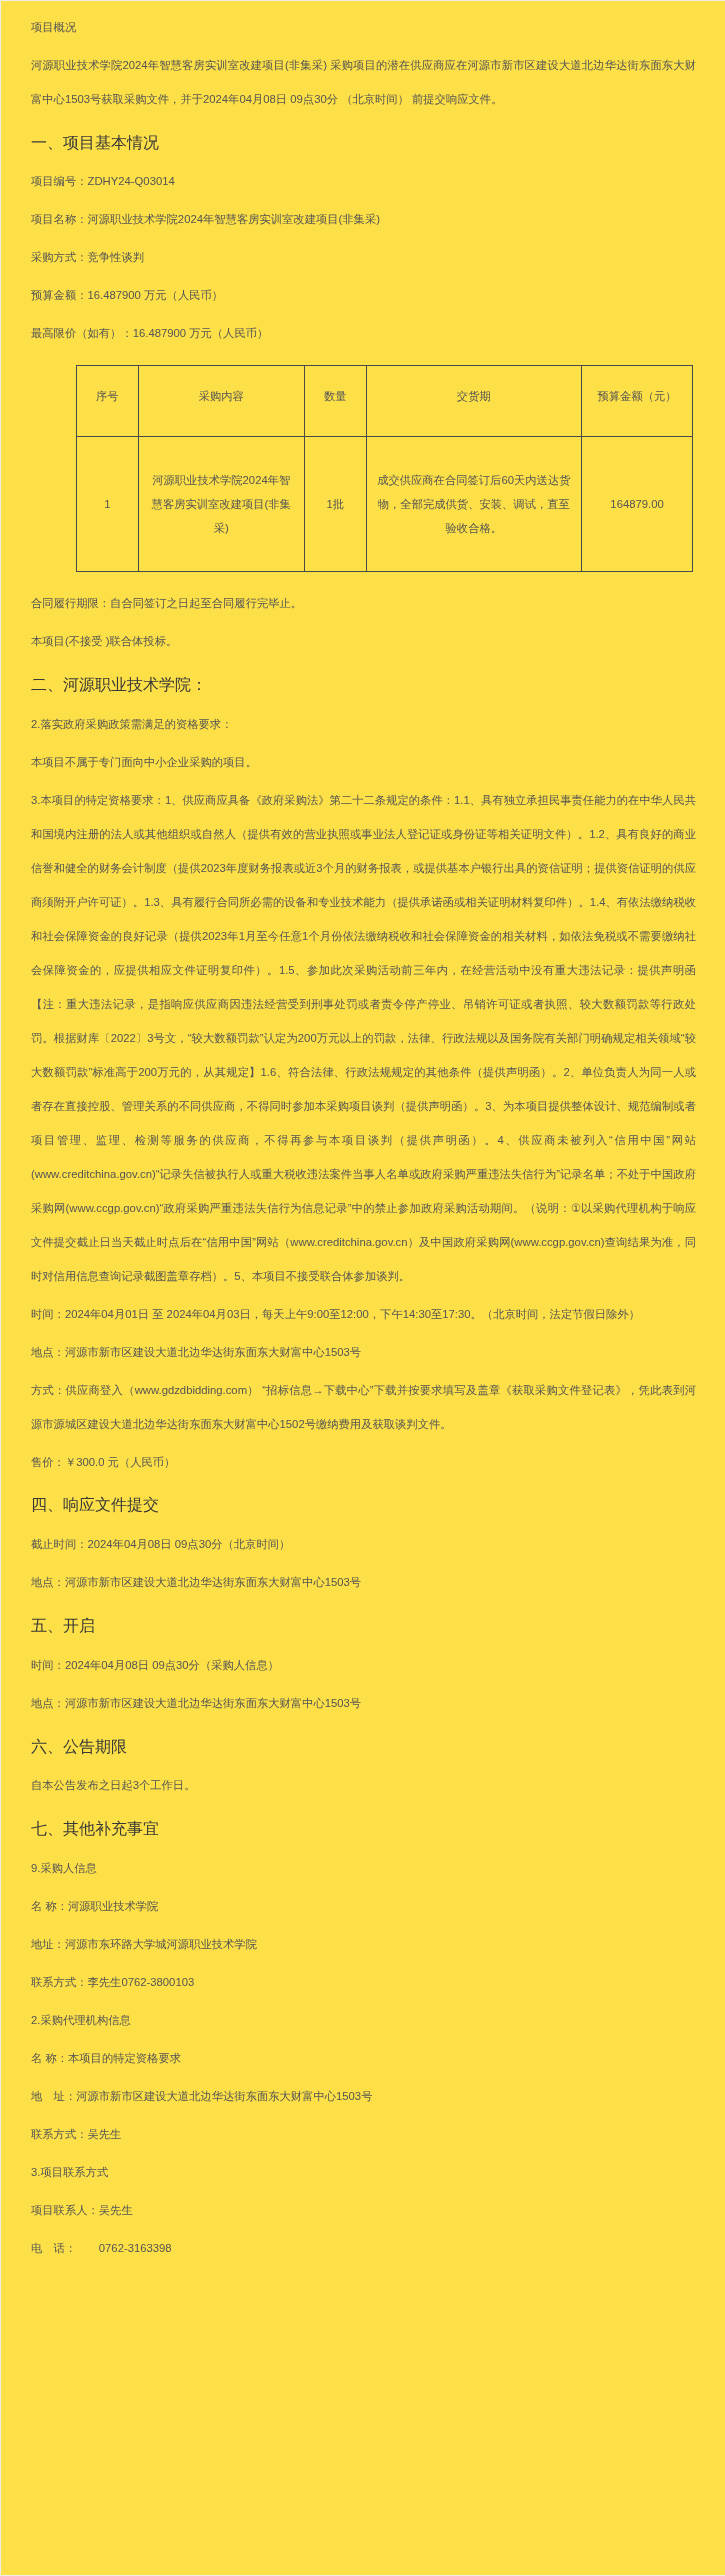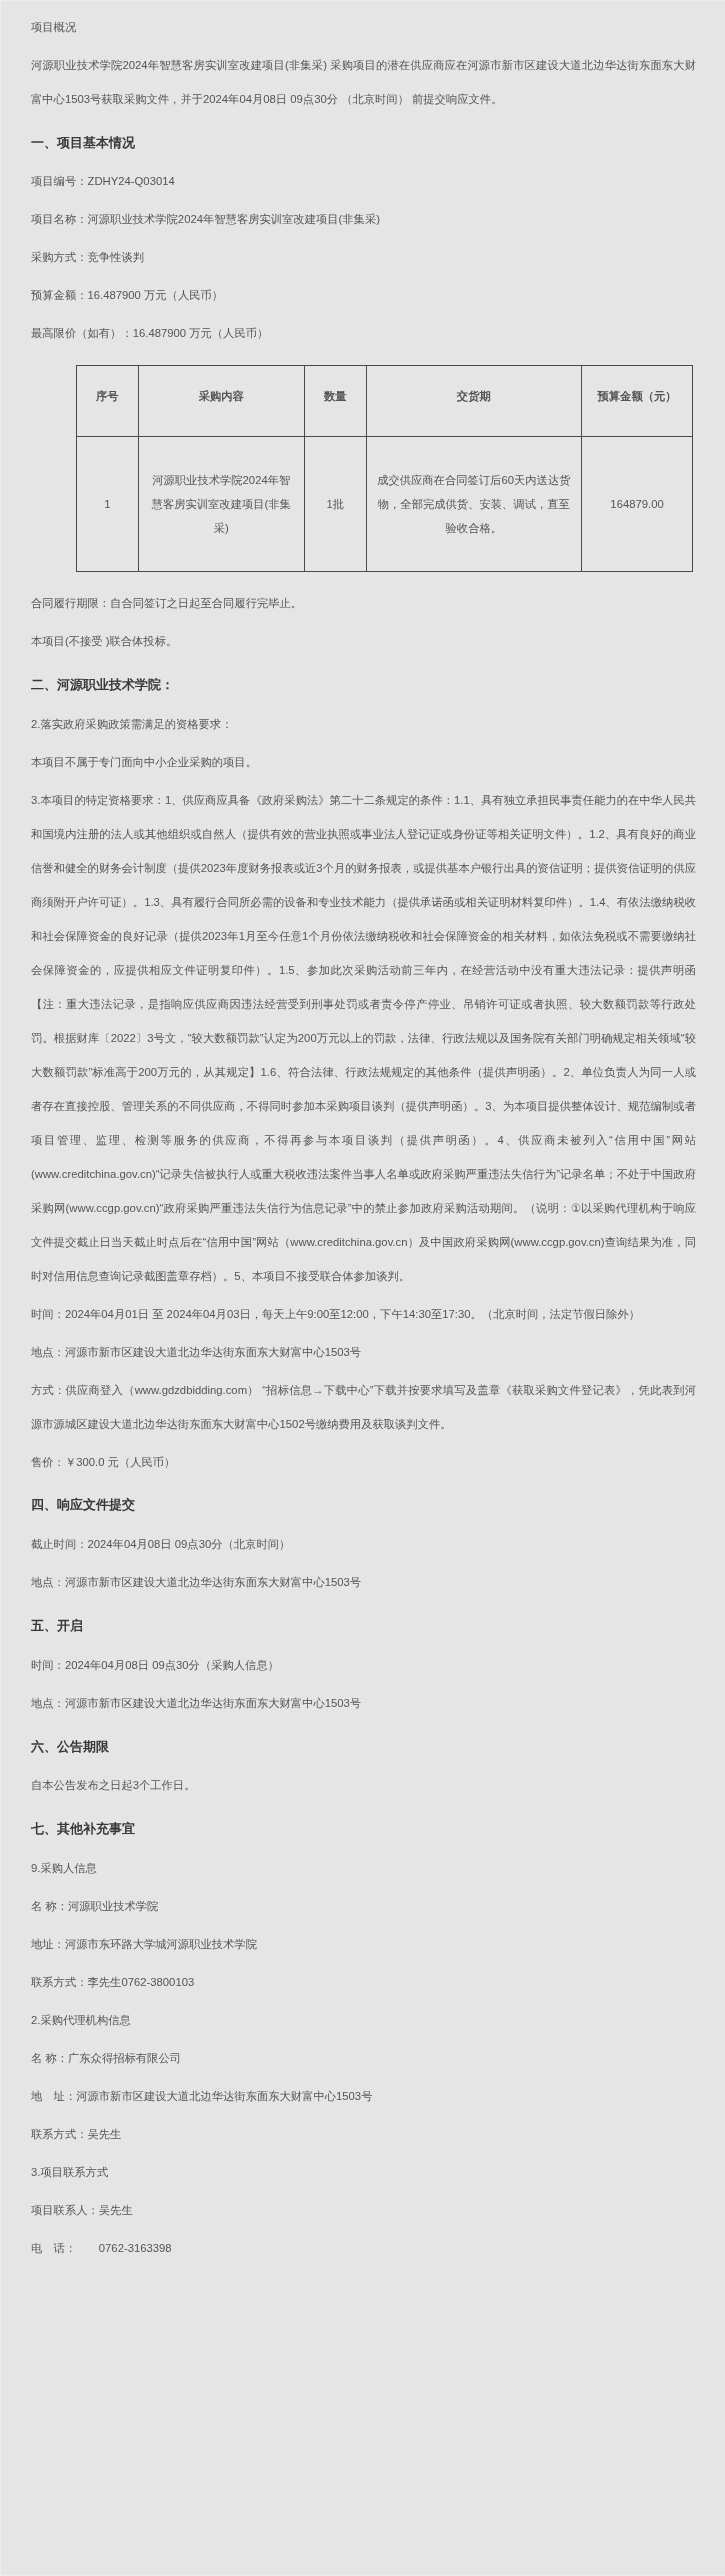--- a/index.html
+++ b/index.html
@@ -4,55 +4,55 @@
 <style>
   html, body { margin: 0; padding: 0; background: #ffffff; }
   body {
     font-family: "Liberation Sans", "DejaVu Sans", sans-serif;
     color: #545454;
   }
   .page {
     width: 726px;
     min-height: 2576px;
     box-sizing: border-box;
-    background: #e5e5e5;
+    background: #fde047;
     border: 0.8px solid #ececec;
     padding: 4.9px 29px 32px 30px;
   }
   p.line {
     font-size: 11.3px;
     line-height: 34px;
     margin: 4px 0;
     white-space: pre-wrap;
   }
   p.justify { text-align: justify; }
   h2.heading {
-    font-size: 13px;
-    font-weight: bold;
+    font-size: 16px;
+    font-weight: normal;
     color: #383838;
     line-height: 34px;
     margin: 9.7px 0 4.9px 0;
   }
   table.req-table {
     border-collapse: collapse;
     table-layout: fixed;
     width: 617px;
     margin: 14.6px 0 14.6px 45px;
   }
   table.req-table th, table.req-table td {
     border: 0.8px solid #4a4a4a;
     font-size: 11.3px;
     color: #545454;
     text-align: center;
     vertical-align: middle;
     line-height: 24px;
     word-break: break-all;
   }
   table.req-table th {
-    font-weight: bold;
+    font-weight: normal;
     padding: 18px 4.9px 27.5px 4.9px;
     margin-left: 42px;
   }
   table.req-table td {
     padding: 31px 9.7px;
   }
   .col-seq { width: 10%; }
   .col-content { width: 27%; }
   .col-qty { width: 10%; }
   .col-delivery { width: 35%; }
@@ -125,21 +125,21 @@
   <h2 class="heading">六、公告期限</h2>
   <p class="line">自本公告发布之日起3个工作日。</p>
 
   <h2 class="heading">七、其他补充事宜</h2>
 
   <p class="line">9.采购人信息</p>
   <p class="line">名 称：河源职业技术学院</p>
   <p class="line">地址：河源市东环路大学城河源职业技术学院</p>
   <p class="line">联系方式：李先生0762-3800103</p>
   <p class="line">2.采购代理机构信息</p>
-  <p class="line">名 称：广东众得招标有限公司</p>
+  <p class="line">名 称：本项目的特定资格要求</p>
   <p class="line">地　址：河源市新市区建设大道北边华达街东面东大财富中心1503号</p>
   <p class="line">联系方式：吴先生</p>
   <p class="line">3.项目联系方式</p>
   <p class="line">项目联系人：吴先生</p>
   <p class="line">电　话：　　0762-3163398</p>
 
 </div>
 
 
 </body></html>

